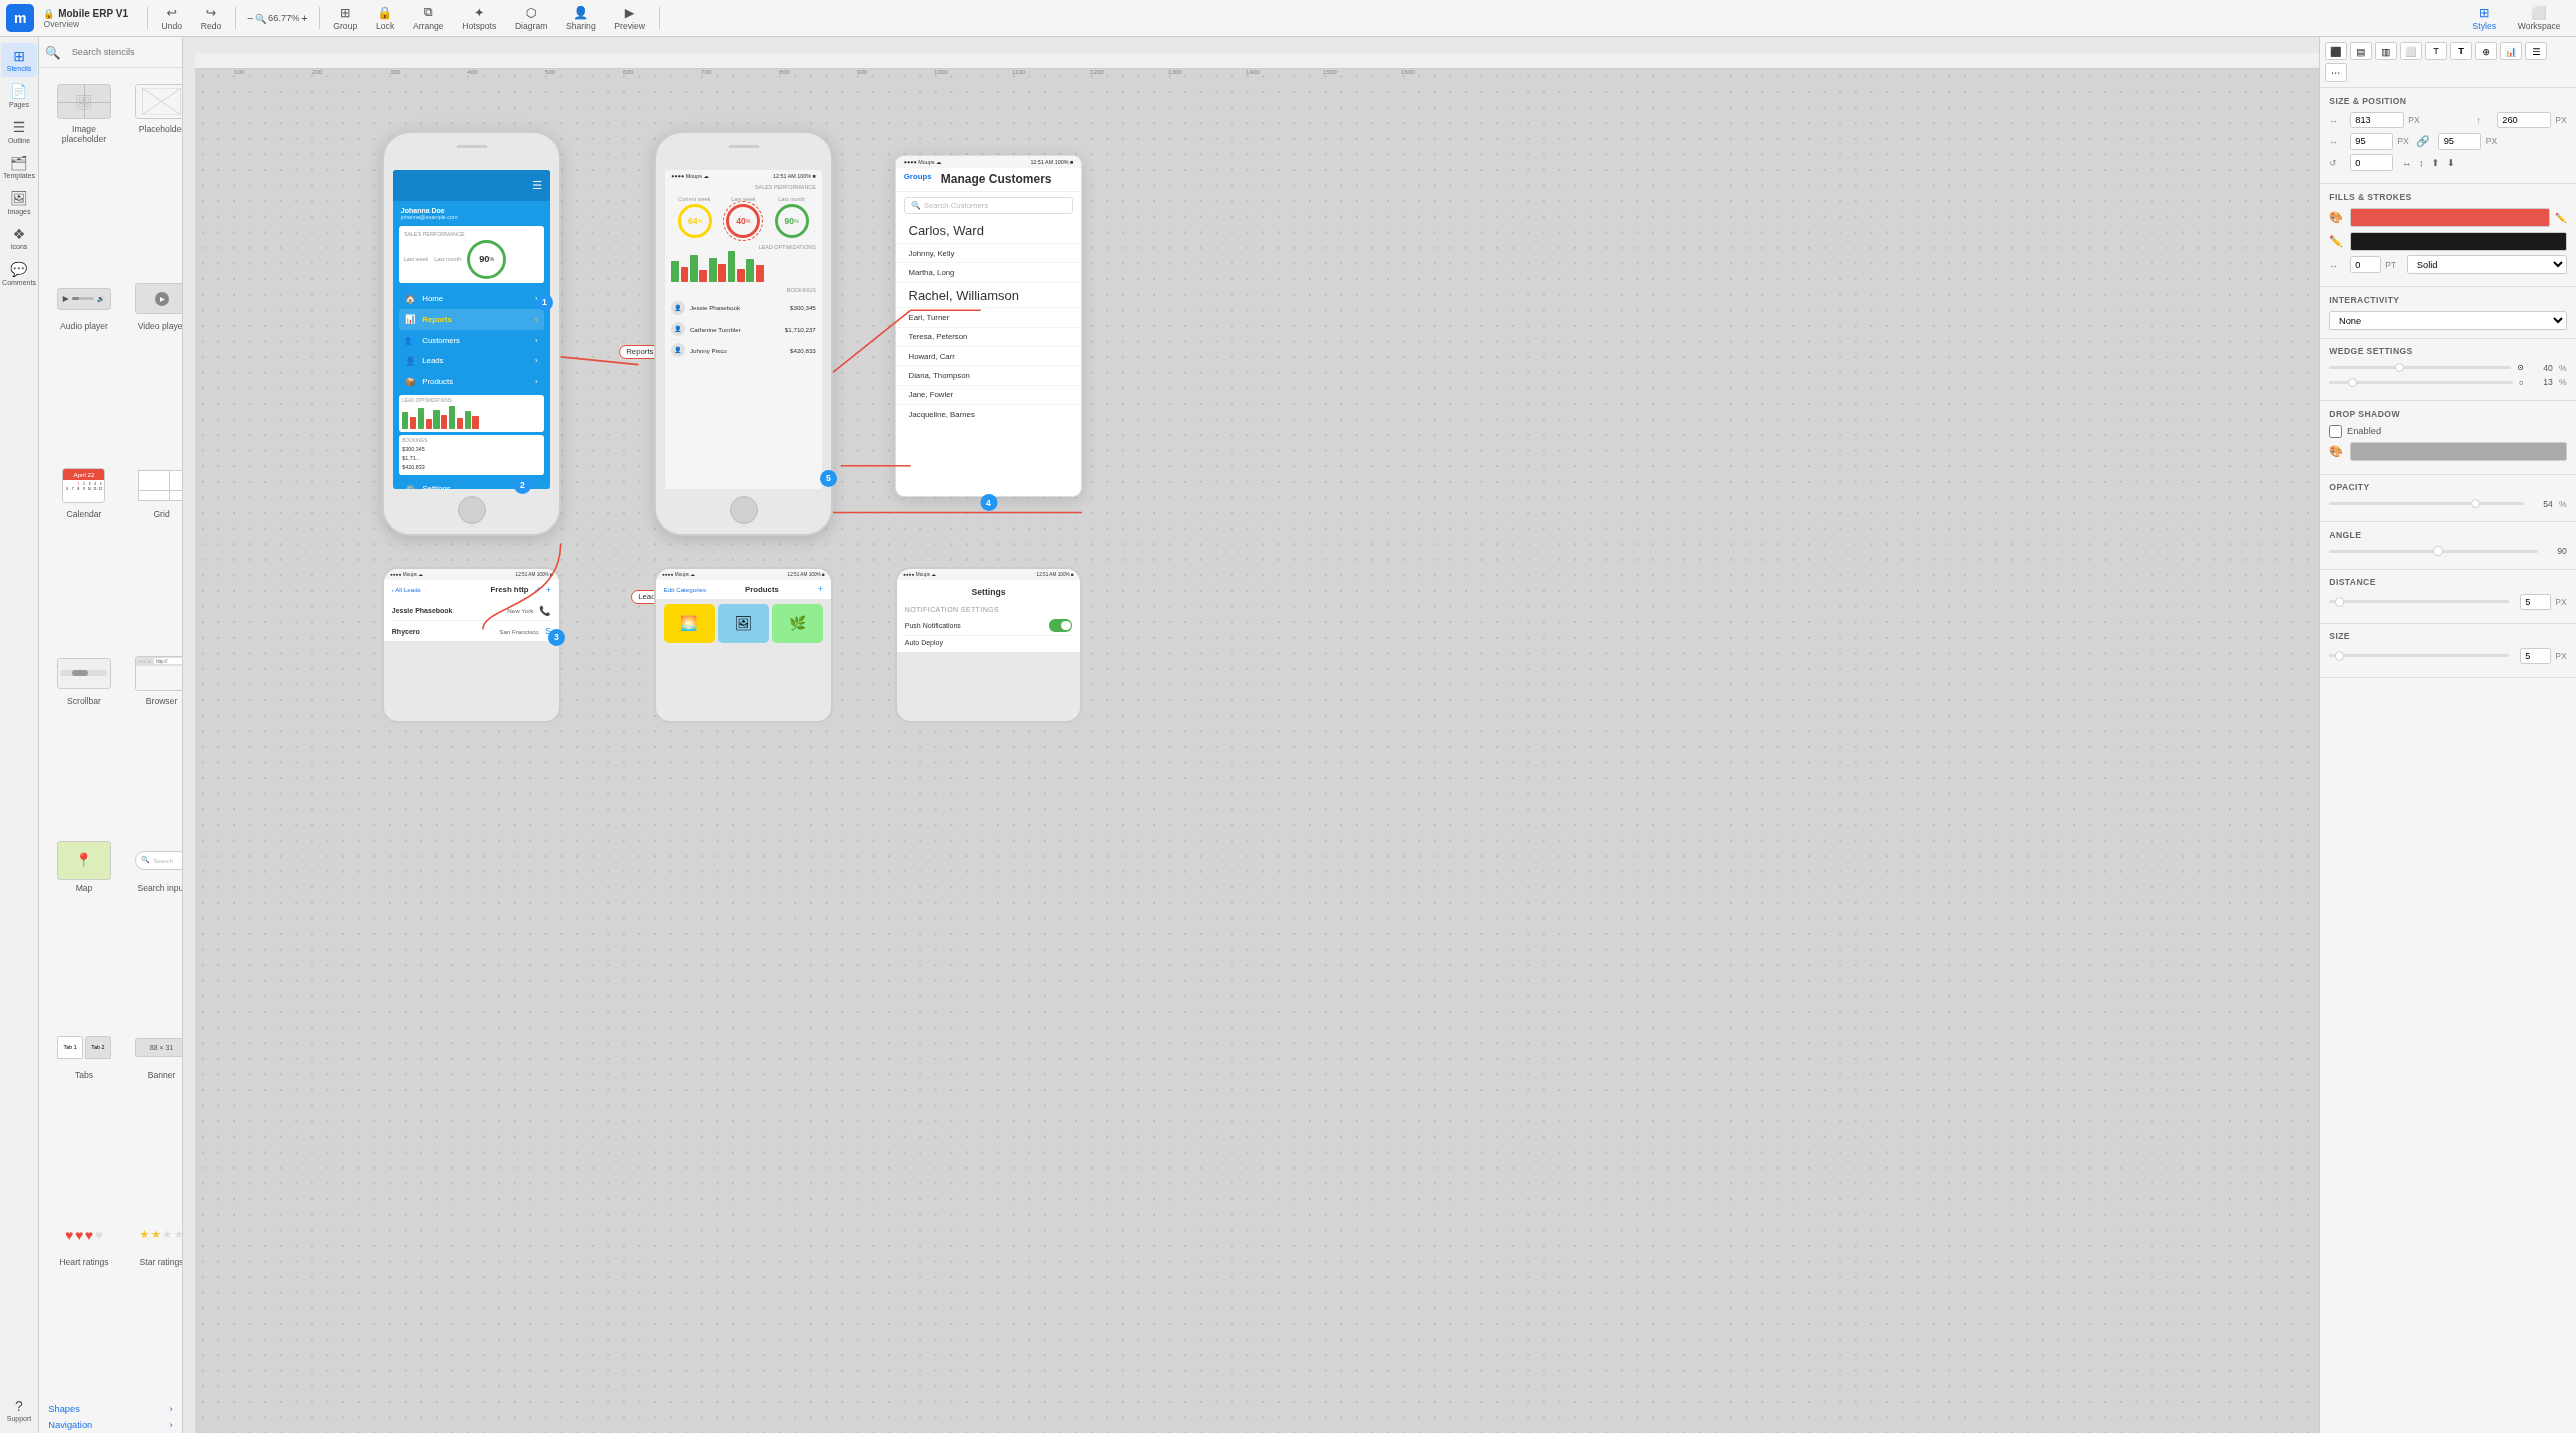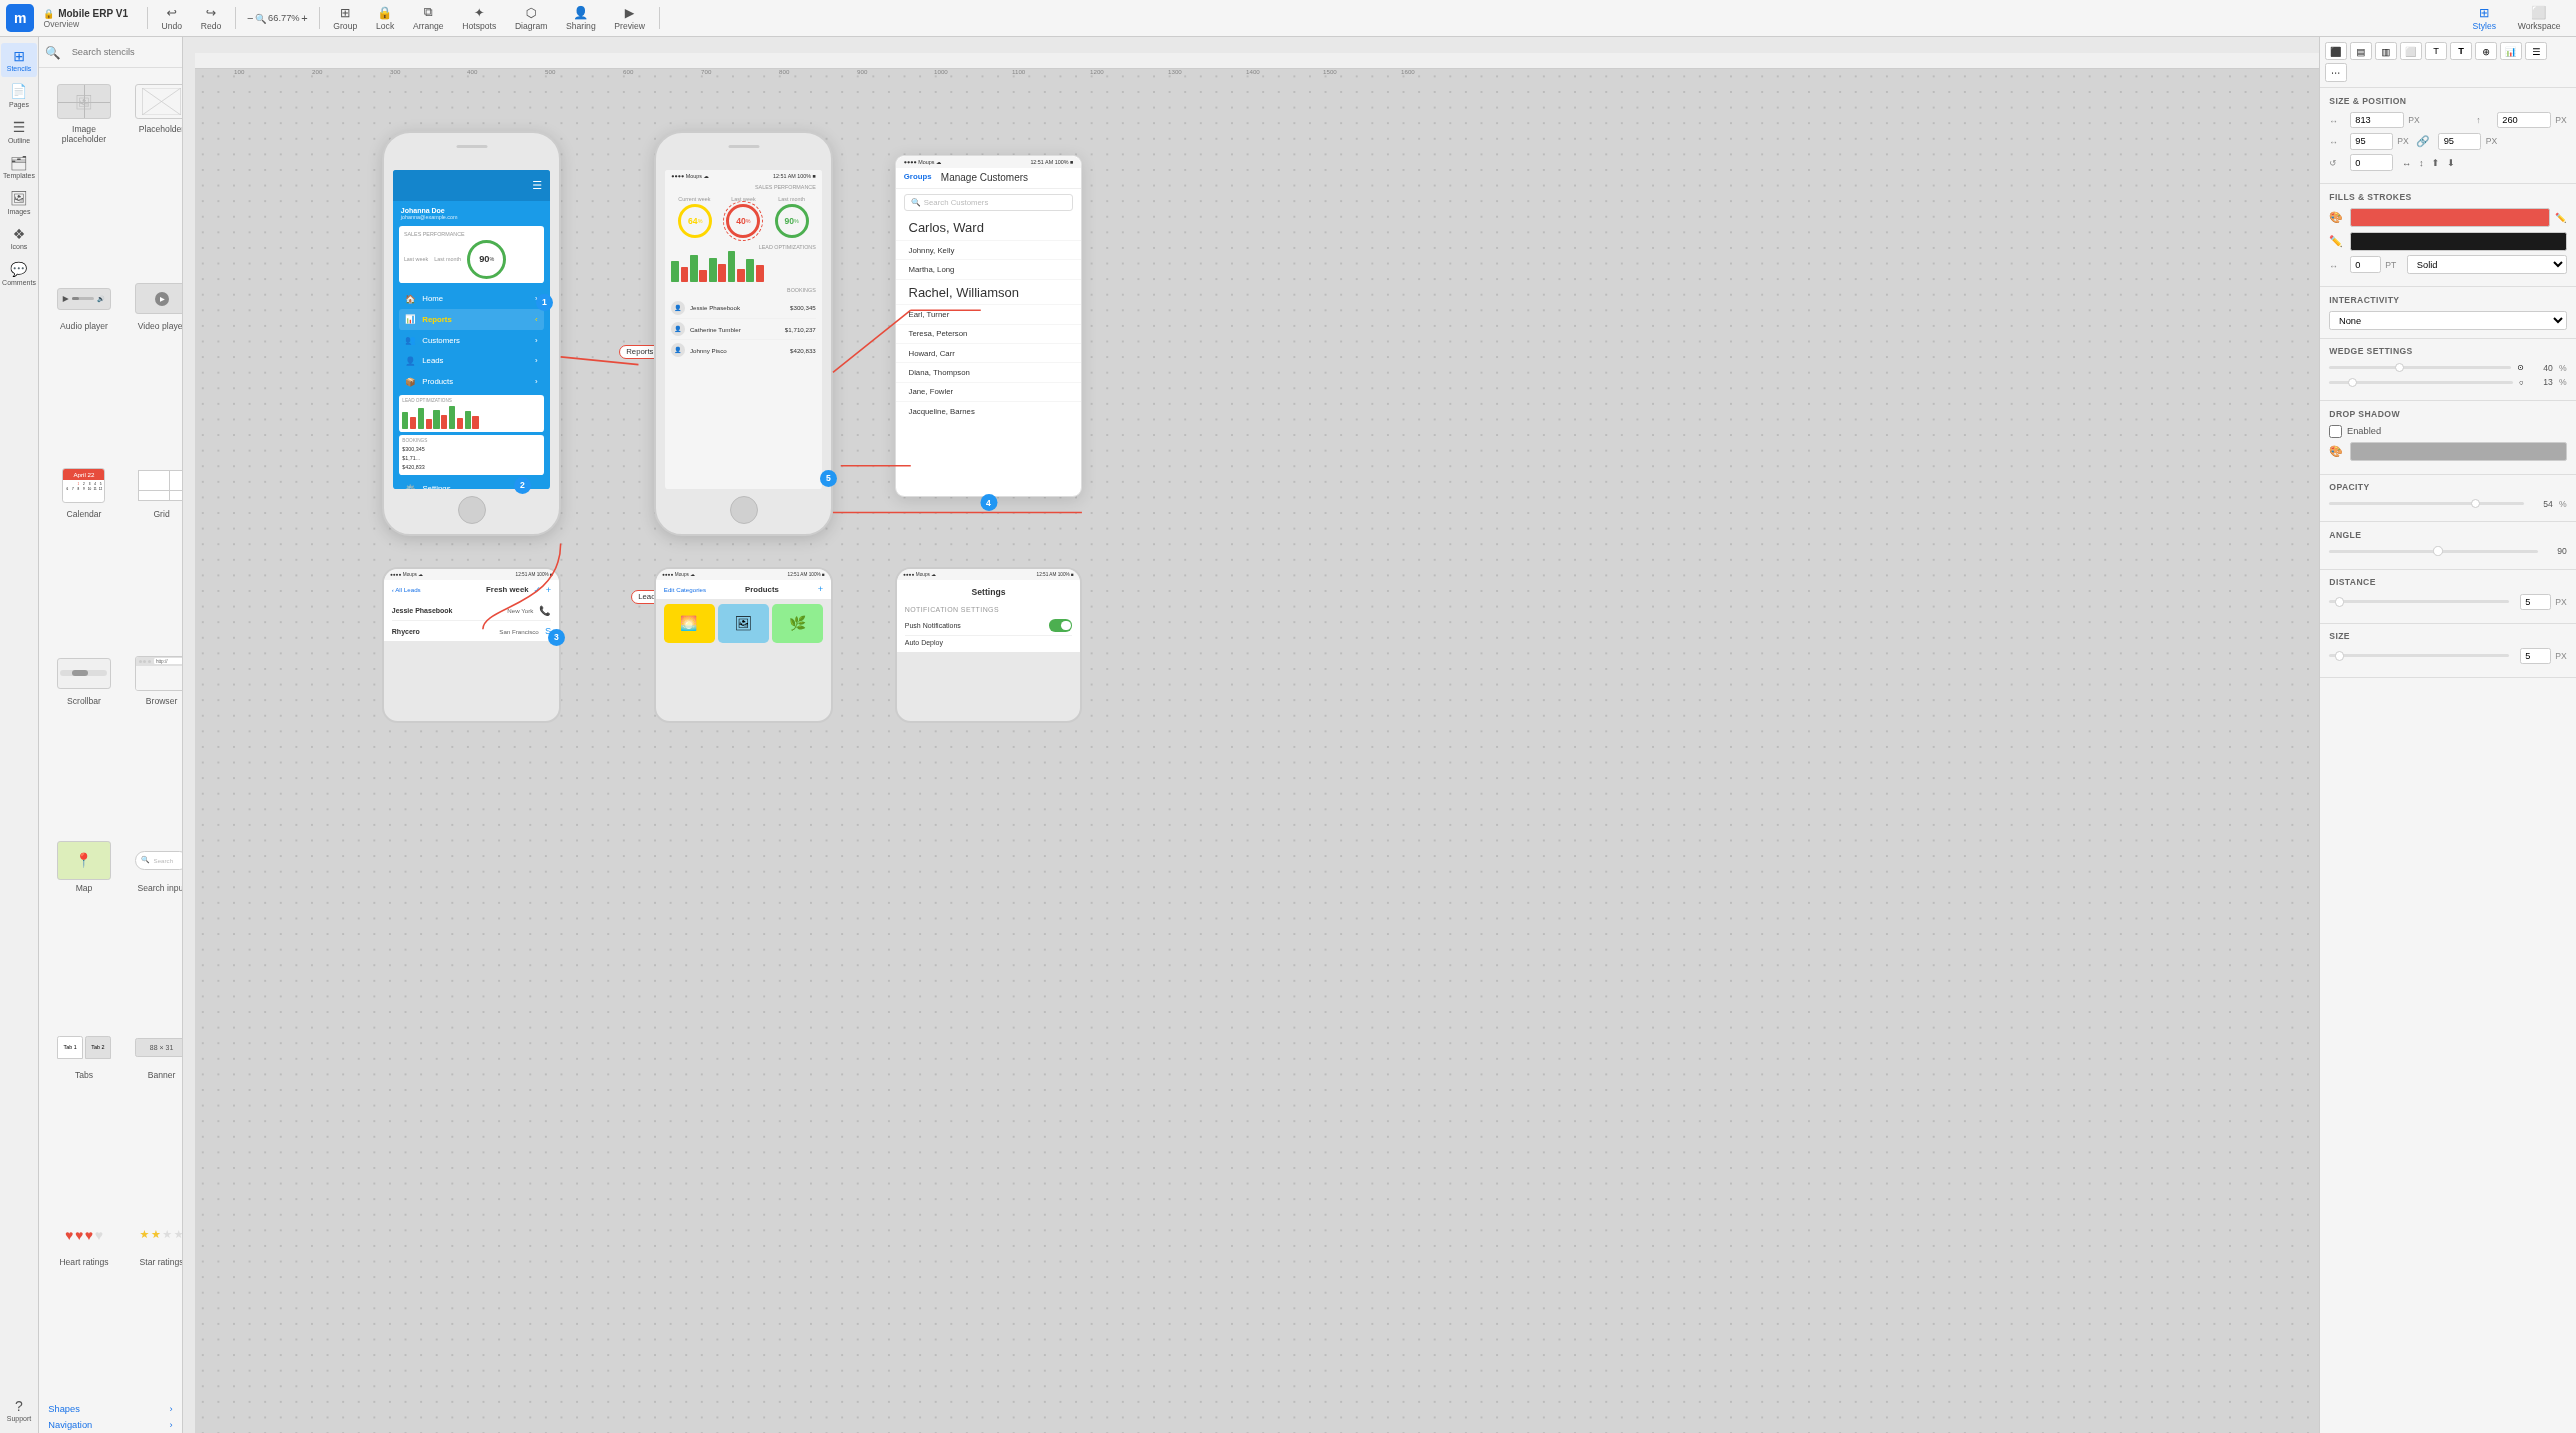--- a/index.html
+++ b/index.html
@@ -669,21 +669,21 @@
 
     <div class="customer-panel" style="top:86px;left:700px;width:187px;min-height:342px;">
 
       <div style="background:#f5f5f5;border-radius:9.3px 9.3px 0 0;padding:3.1px 7.8px;font-size:5.4px;color:#333;display:flex;justify-content:space-between;">
         <span>●●●● Moups ☁</span>
         <span>12:51 AM 100% ■</span>
       </div>
 
       <div style="display:flex;padding:4.7px 7.8px;gap:9.3px;border-bottom:0.8px solid #eee;">
         <span style="font-size:7.8px;color:#1a73e8;font-weight:600;">Groups</span>
-        <span style="font-size:10px;color:#333;font-weight:400;">Manage Customers</span>
+        <span style="font-size:12px;color:#333;font-weight:700;">Manage Customers</span>
       </div>
 
       <div style="padding:4.7px 7.8px;">
         <div style="border:0.8px solid #ddd;border-radius:3.1px;padding:3.1px 6.2px;display:flex;align-items:center;gap:3.1px;">
           <span style="font-size:7.8px;color:#999;">🔍</span>
           <span style="font-size:7.8px;color:#bbb;">Search Customers</span>
         </div>
       </div>
 
       <div style="padding:0;">
@@ -705,21 +705,21 @@
     <div style="position:absolute;top:498px;left:187px;width:179px;height:156px;">
       <div style="width:179px;height:156px;background:#e8e8e8;border-radius:15.6px;border:2.3px solid #ccc;overflow:hidden;">
 
         <div style="background:#f5f5f5;height:11px;display:flex;align-items:center;padding:0 6.2px;font-size:4.7px;color:#333;">
           <span>●●●● Moups ☁</span>
           <span style="margin-left:auto;">12:51 AM 100% ■</span>
         </div>
 
         <div style="background:white;padding:4.7px 7.8px;display:flex;align-items:center;gap:4.7px;">
           <span style="font-size:6.2px;color:#1a73e8;">‹ All Leads</span>
-          <span style="font-size:7.8px;font-weight:bold;color:#333;margin-left:auto;">Fresh week</span>
+          <span style="font-size:7.8px;font-weight:bold;color:#333;margin-left:auto;">Fresh http</span>
           <span style="color:#2196f3;font-size:9.3px;">✓</span>
           <span style="color:#2196f3;font-size:9.3px;">+</span>
         </div>
 
         <div style="background:white;padding:0 7.8px;">
           <div style="display:flex;align-items:center;padding:4.7px 0;border-bottom:0.8px solid #f0f0f0;gap:6.2px;">
             <div>
               <div style="font-size:7px;font-weight:bold;color:#333;">Jessie Phasebook</div>
             </div>
             <span style="margin-left:auto;font-size:6.2px;color:#666;">New York</span>

